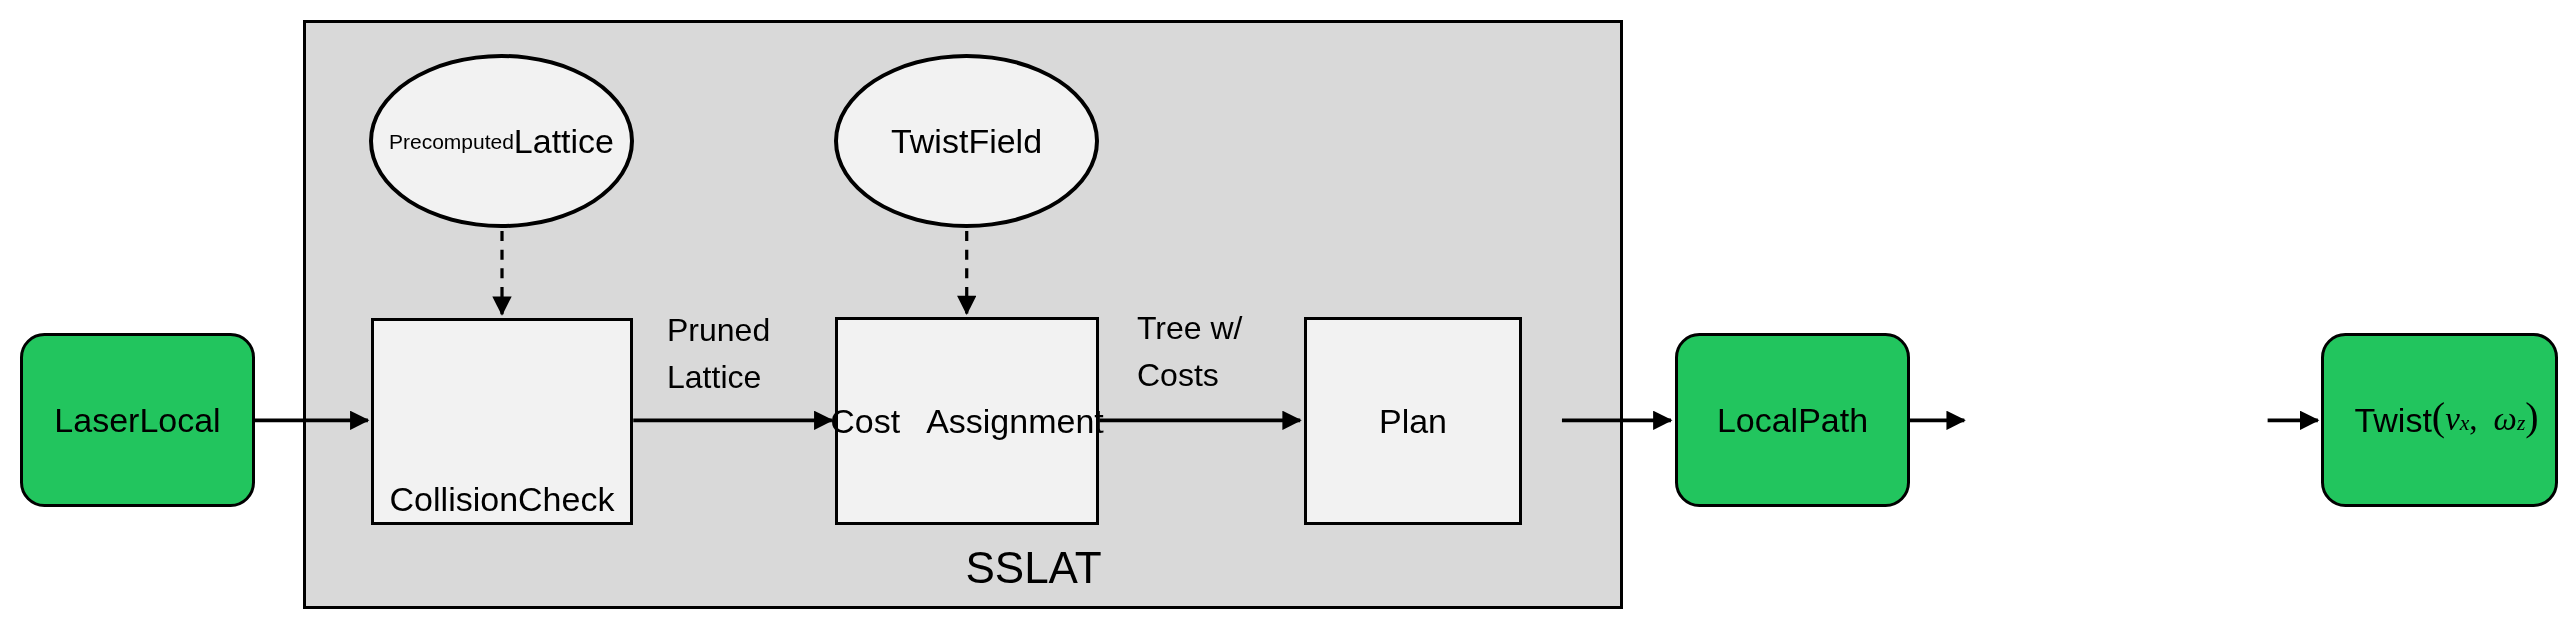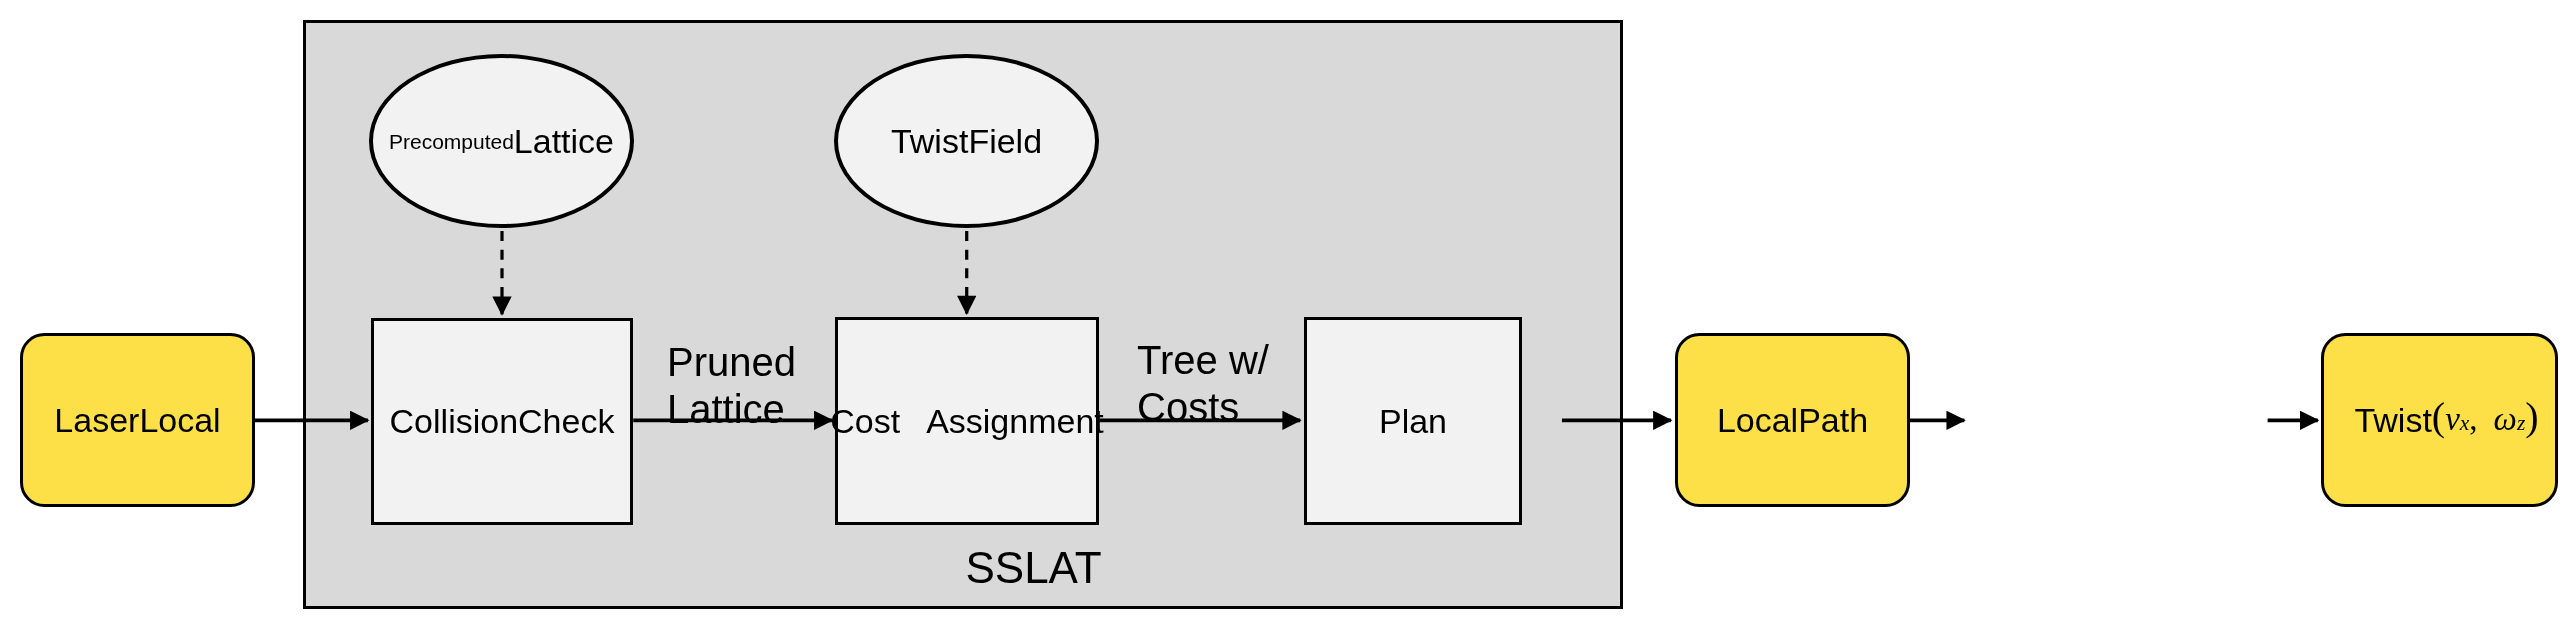--- a/index.html
+++ b/index.html
@@ -29,46 +29,45 @@
   .node {
     display: flex;
     align-items: center;
     justify-content: center;
     text-align: center;
     z-index: 2;
     font-size: 34px;
     line-height: 45px;
   }
   .node-white {
-    background: #fde047;
+    background: #22c55e;
     border: 3.6px solid #000000;
     border-radius: 24.4px;
   }
   .node-light {
     background: #f2f2f2;
     border: 3.6px solid #000000;
   }
   .node-gray {
     background: #d9d9d9;
     border: 3.6px solid #000000;
   }
   .node-ellipse {
     background: #f2f2f2;
     border: 4.3px solid #000000;
     border-radius: 50%;
   }
   .small-caption { font-size: 21px; line-height: 29px; }
 
   .edge-label {
     z-index: 2;
-    font-size: 40px;
+    font-size: 32px;
     line-height: 47px;
     text-align: left;
     white-space: nowrap;
-    margin-top: 32px;
   }
 
   .container-caption {
     z-index: 2;
     font-size: 44px;
     line-height: 44px;
     text-align: center;
   }
 
   .arrow-layer {
@@ -107,21 +106,21 @@
   <div class="abs node node-ellipse" style="left:369px; top:54px; width:265px; height:174px;">
     <span class="small-caption">Precomputed</span>
     <span>Lattice</span>
   </div>
 
   <div class="abs node node-ellipse" style="left:834px; top:54px; width:265px; height:174px;">
     <span>Twist</span>
     <span>Field</span>
   </div>
 
-  <div class="abs node node-light" style="left:371px; top:318px; width:262px; height:207px;">
+  <div class="abs node node-light" style="left:371px; top:318px; width:262px; height:207px;align-items:flex-end;">
     <span>Collision</span>
     <span>Check</span>
   </div>
 
   <div class="abs node node-light" style="left:835px; top:317px; width:264px; height:208px;gap:26px;">
     <span>Cost</span>
     <span>Assignment</span>
   </div>
 
   <div class="abs node node-light" style="left:1304px; top:317px; width:218px; height:208px;">

